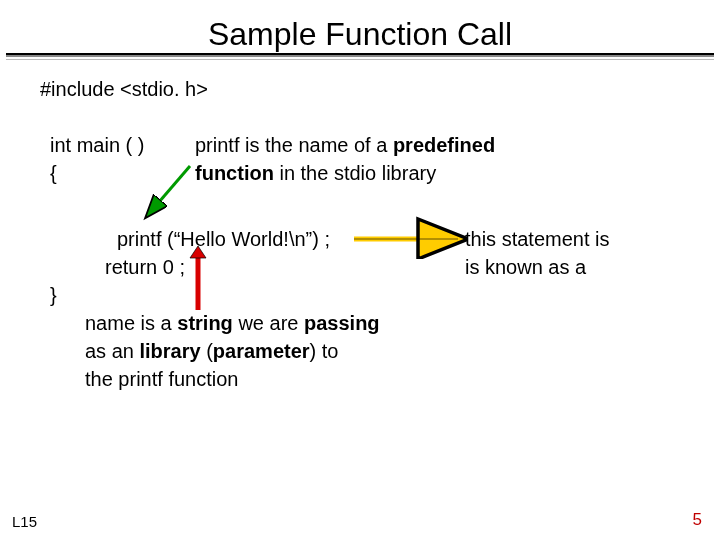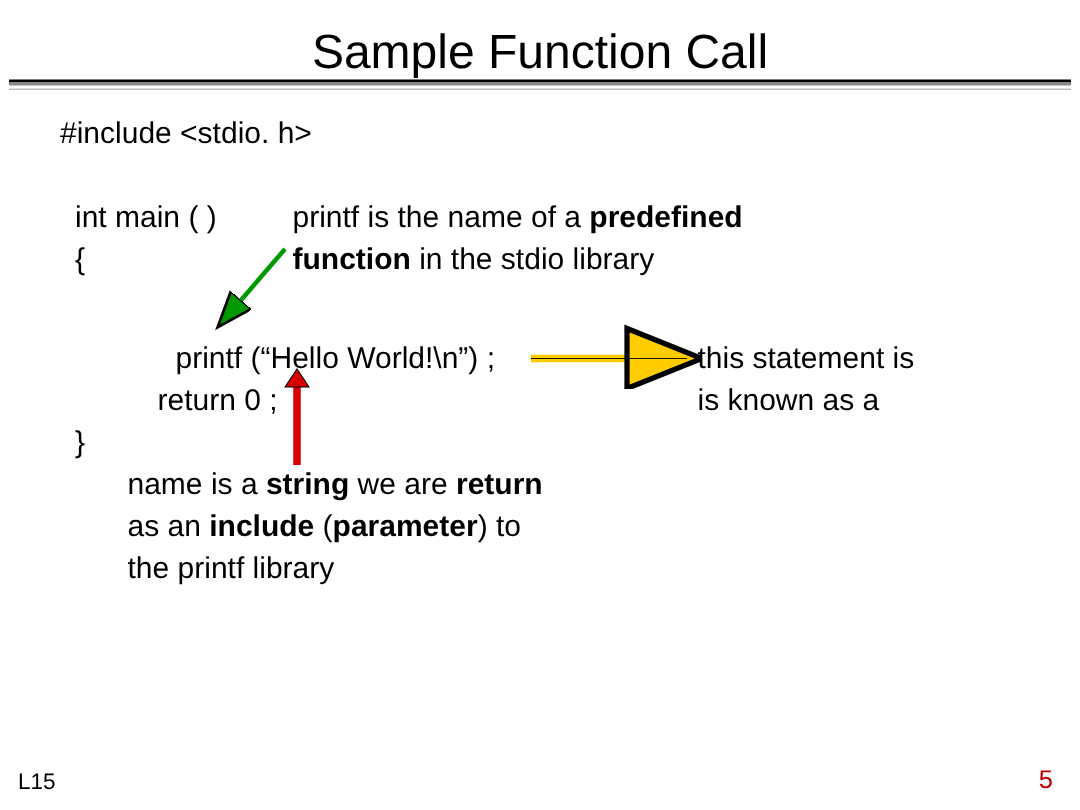--- a/index.html
+++ b/index.html
@@ -80,26 +80,26 @@
   </div>
 
   <div class="line" style="left:65px; top:150px;margin-left:12px;">printf (“Hello World!\n”) ;</div>
   <div class="line" style="left:65px; top:178px;">return 0 ;</div>
   <div class="line" style="left:10px; top:206px;">}</div>
 
   <div class="line" style="left:425px; top:150px;">this statement is</div>
   <div class="line" style="left:425px; top:178px;">is known as a</div>
 
   <div class="line" style="left:45px; top:234px;">
-    <span>name is a </span><b>string</b><span> we are </span><b>return</b>
+    <span>name is a </span><b>string</b><span> we are </span><b>passing</b>
   </div>
   <div class="line" style="left:45px; top:262px;">
-    <span>as an </span><b>include</b><span> (</span><b>parameter</b><span>) to</span>
+    <span>as an </span><b>library</b><span> (</span><b>parameter</b><span>) to</span>
   </div>
-  <div class="line" style="left:45px; top:290px;">the printf library</div>
+  <div class="line" style="left:45px; top:290px;">the printf function</div>
 
   <svg class="arrow" style="left:95px; top:80px;" width="70" height="70">
     <defs>
       <marker id="ah1" markerWidth="10" markerHeight="10" refX="7" refY="3" orient="auto">
         <polygon points="0,0 8,3 0,6" fill="#009a00" stroke="#000" stroke-width="0.6"></polygon>
       </marker>
     </defs>
     <line x1="55" y1="8" x2="12" y2="58" stroke="#009a00" stroke-width="3" marker-end="url(#ah1)"></line>
   </svg>
 

